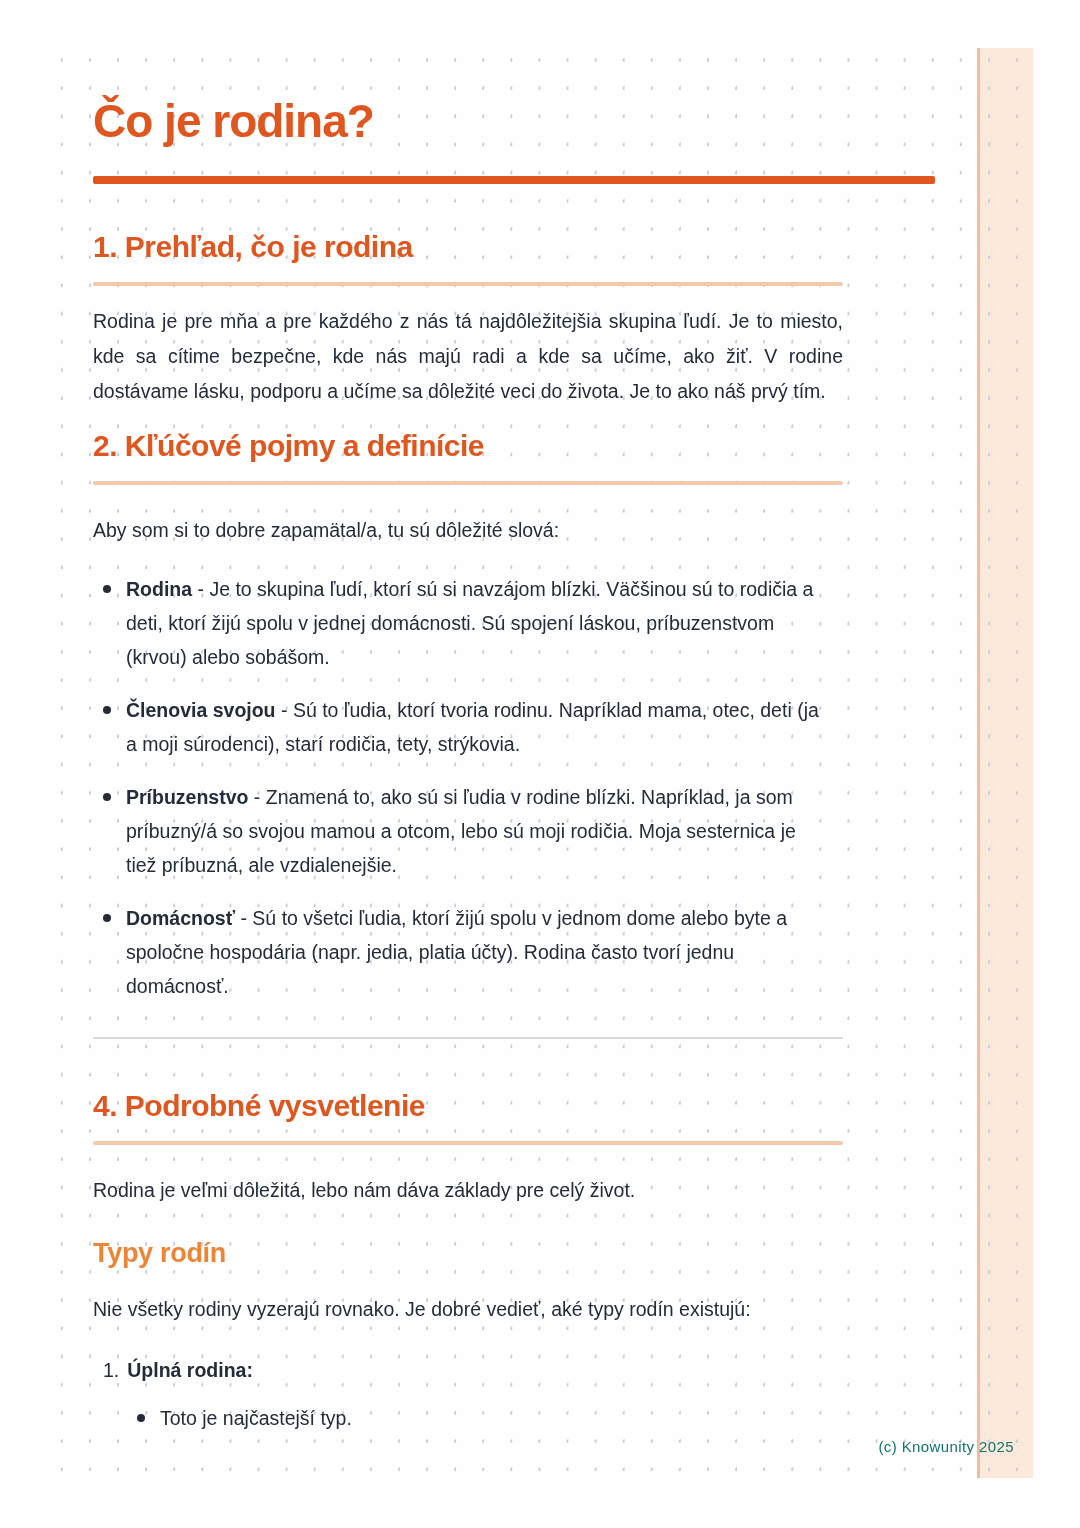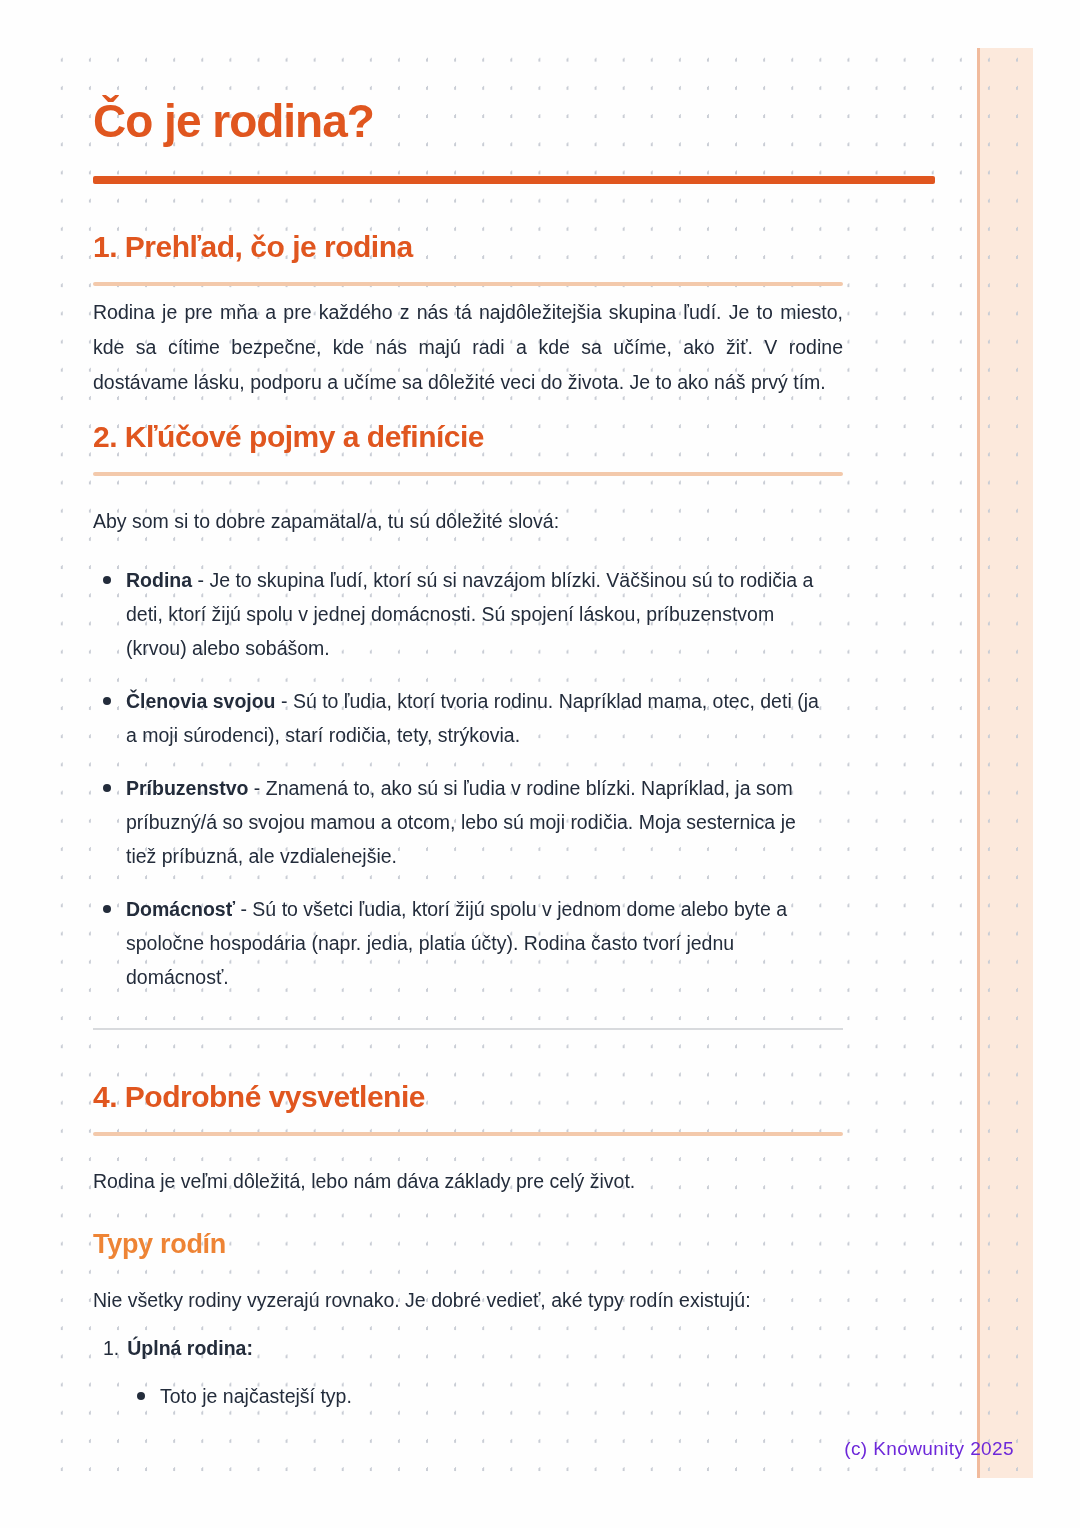--- a/index.html
+++ b/index.html
@@ -42,21 +42,21 @@
   .mt-h2-1{margin-top:46px;}
   .mt-h2-2{margin-top:20px;}
   .mt-h2-3{margin-top:50px;}
   .h2-rule{
     width:750px;height:4px;background:#f3c9ab;border-radius:2px;margin-top:18px;
   }
   p{
     margin:0;font-size:19.5px;line-height:35px;color:#232c3b;
   }
   .justify{text-align:justify;}
-  .mt-p{margin-top:9px;}
+  .mt-p{margin-top:18px;}
   .mt-intro{margin-top:28px;}
   ul.def-list{
     list-style:none;margin:24px 16px 0 0;padding:0;
   }
   ul.def-list>li{
     position:relative;padding-left:33px;margin-bottom:19px;
     font-size:19.5px;line-height:34px;color:#232c3b;
   }
   ul.def-list>li .dot{
     position:absolute;left:10px;top:13px;width:8px;height:8px;
@@ -65,39 +65,39 @@
   .term{font-weight:700;}
   .divider{
     width:750px;height:2px;background:#d8dadd;margin-top:34px;
   }
   h3{
     margin:30px 0 0 0;font-size:27px;line-height:30px;font-weight:700;
     color:#ee8435;letter-spacing:-0.3px;
   }
   .mt-sub{margin-top:24px;}
   .num-item{
-    margin-top:13px;padding-left:10px;
+    margin-top:26px;padding-left:10px;
     font-size:19.5px;line-height:34px;color:#232c3b;
   }
   .num-item .num{font-weight:400;margin-right:8px;}
   .num-item .label{font-weight:700;}
   ul.sub-list{
     list-style:none;margin:14px 0 0 0;padding:0;
   }
   ul.sub-list>li{
     position:relative;padding-left:23px;margin-left:44px;
     font-size:19.5px;line-height:34px;color:#232c3b;
   }
   ul.sub-list>li .dot{
     position:absolute;left:0;top:13px;width:8px;height:8px;
     border-radius:50%;background:#232c3b;
   }
   .copyright{
     position:absolute;top:1438px;right:66px;z-index:4;
-    font-size:19px;color:#6d28d9;letter-spacing:0.4px;
+    font-size:15px;color:#0f766e;letter-spacing:0.4px;
   }
 </style>
 </head>
 <body>
 
 <div class="page">
 
   <div class="side-strip"></div>
   <div class="dot-grid"></div>
 

